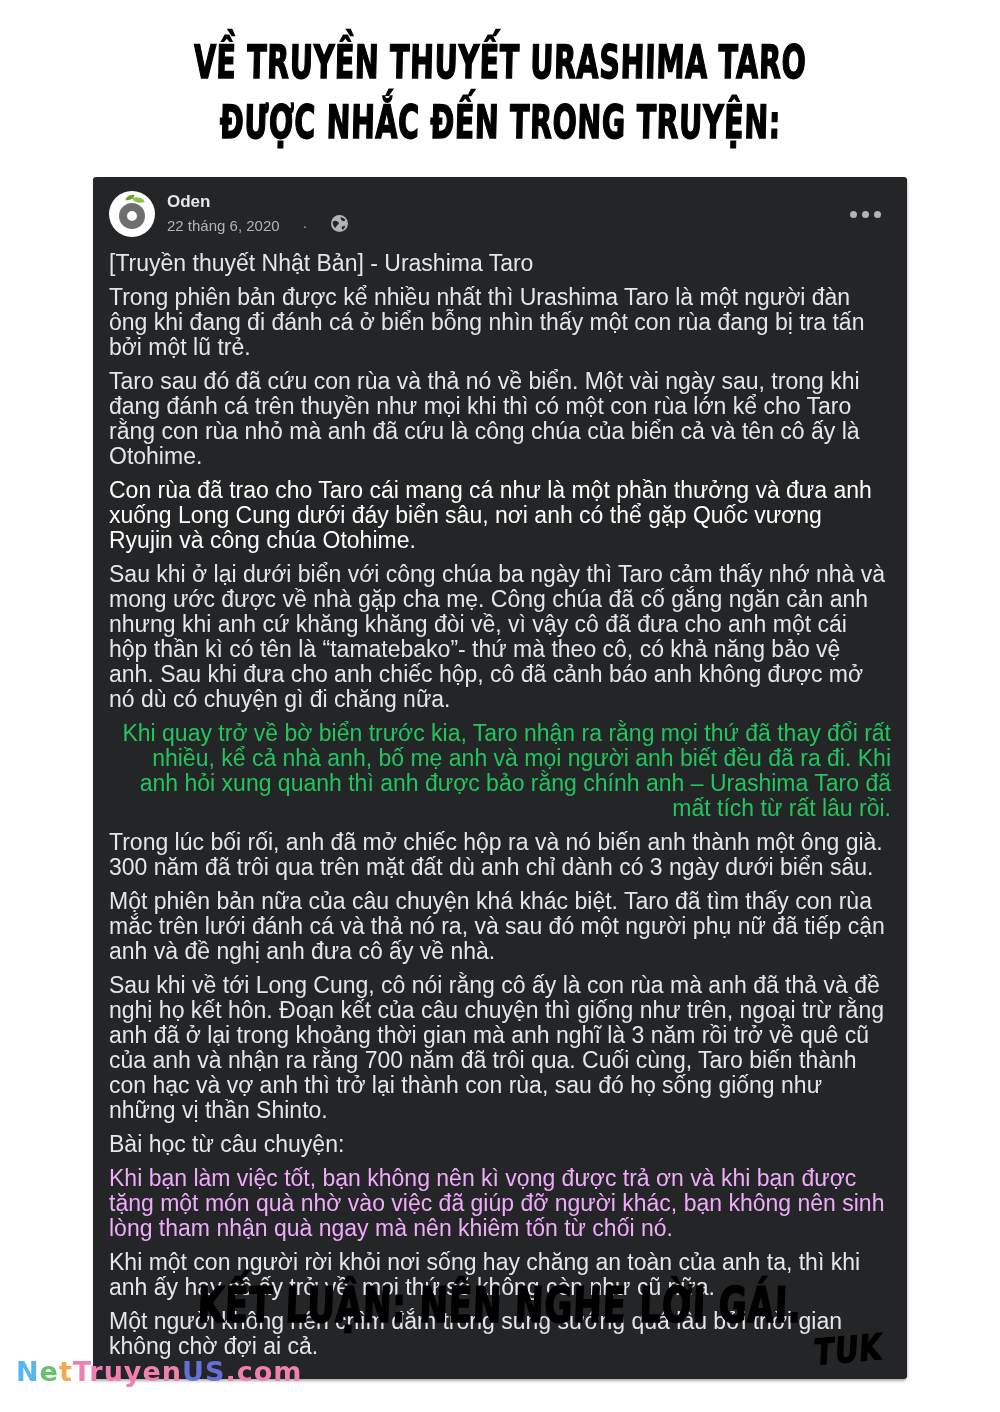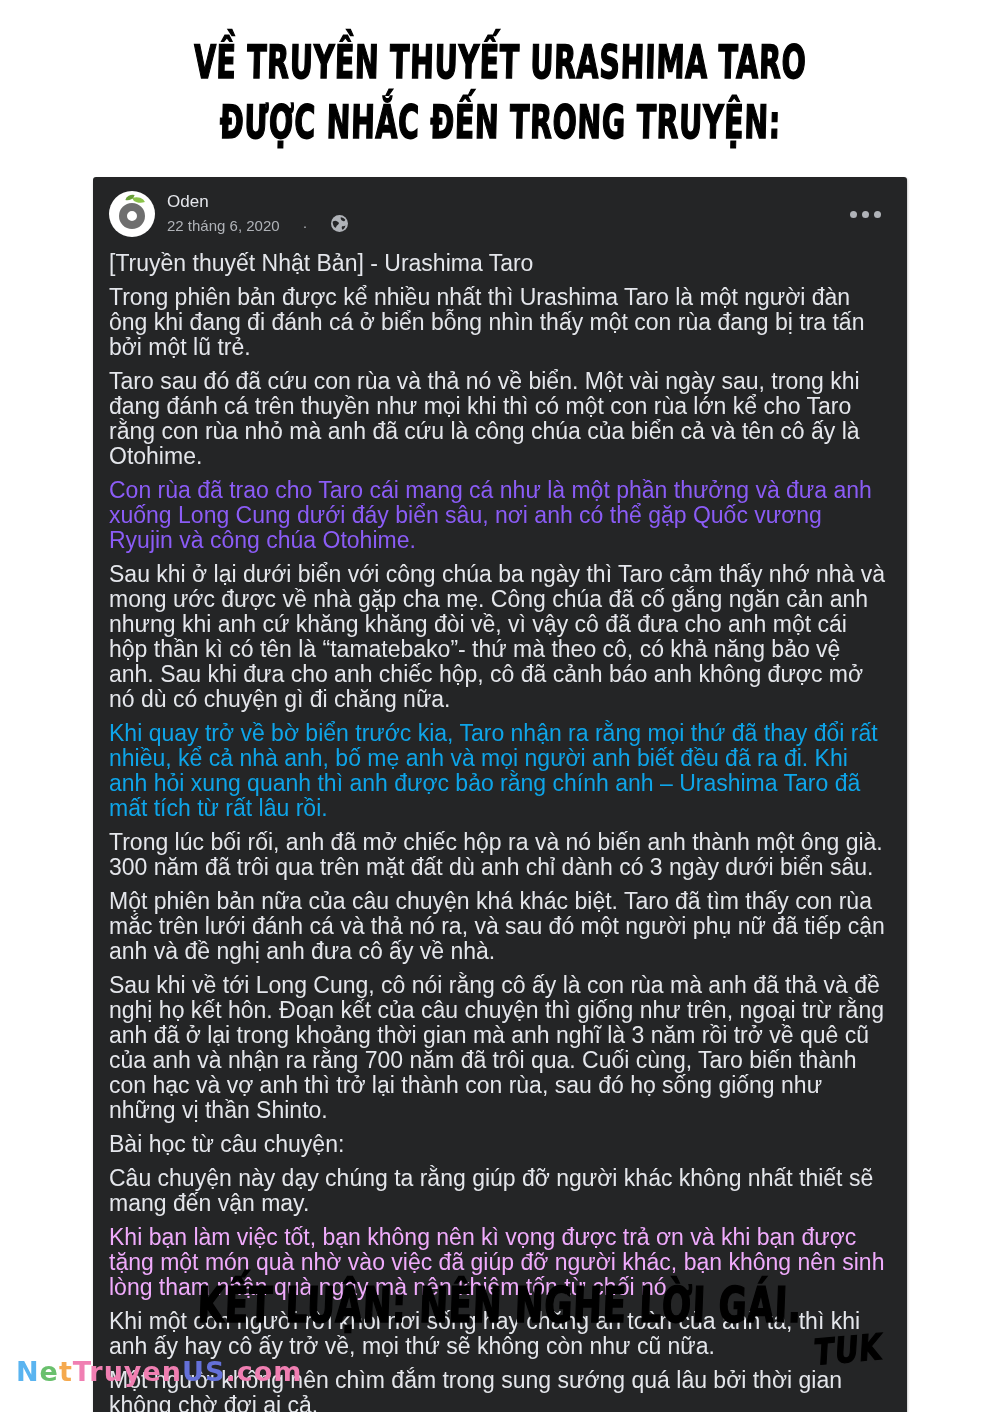--- a/index.html
+++ b/index.html
@@ -26,21 +26,21 @@
   .fb-header{display:flex;align-items:flex-start;margin-bottom:14px;}
   .avatar{width:46px;height:46px;border-radius:50%;background:#ffffff;position:relative;
           flex:0 0 46px;cursor:pointer;}
   .avatar .ring{position:absolute;left:10px;top:12px;width:26px;height:26px;
                 box-sizing:border-box;border:8px solid #6e6e6e;border-radius:50%;}
   .avatar .leaf1{position:absolute;width:11px;height:8px;background:#8bc34a;
                  border-radius:0 100% 0 100%;top:5px;left:24px;transform:rotate(-18deg);}
   .avatar .leaf2{position:absolute;width:8px;height:7px;background:#689f38;
                  border-radius:100% 0 100% 0;top:3px;left:17px;transform:rotate(12deg);}
   .hdr-meta{margin-left:12px;flex:1;}
-  .author{color:#e4e6eb;font-weight:normal;font-size:17px;line-height:22px;cursor:pointer;}
+  .author{color:#e4e6eb;font-weight:bold;font-size:17px;line-height:22px;cursor:pointer;}
   .date-row{color:#b0b3b8;font-size:15px;line-height:20px;margin-top:2px;
             display:flex;align-items:center;gap:23px;}
   .globe{display:inline-block;vertical-align:middle;}
   .dots{display:flex;gap:5px;padding:10px 2px;cursor:pointer;align-self:flex-start;
         margin-top:10px;margin-right:8px;}
   .dots i{width:7px;height:7px;border-radius:50%;background:#b0b3b8;display:block;}
 
   .post-body p{margin:0 0 9px 0;color:#e4e6eb;font-size:23px;line-height:25px;}
   .post-body p:last-child{margin-bottom:0;}
 
@@ -83,28 +83,27 @@
     <div class="dots">
       <i></i>
       <i></i>
       <i></i>
     </div>
   </div>
   <div class="post-body">
       <p style="color: rgb(228, 230, 235);">[Truyền thuyết Nhật Bản] - Urashima Taro</p>
       <p style="color: rgb(228, 230, 235);">Trong phiên bản được kể nhiều nhất thì Urashima Taro là một người đàn ông khi đang đi đánh cá ở biển bỗng nhìn thấy một con rùa đang bị tra tấn bởi một lũ trẻ.</p>
       <p style="color: rgb(228, 230, 235);">Taro sau đó đã cứu con rùa và thả nó về biển. Một vài ngày sau, trong khi đang đánh cá trên thuyền như mọi khi thì có một con rùa lớn kể cho Taro rằng con rùa nhỏ mà anh đã cứu là công chúa của biển cả và tên cô ấy là Otohime.</p>
-      <p style="color: #8b5cf6;">Con rùa đã trao cho Taro cái mang cá như là một phần thưởng và đưa anh xuống Long Cung dưới đáy biển sâu, nơi anh có thể gặp Quốc vương Ryujin và công chúa Otohime.</p>
+      <p style="color: #ffffff;">Con rùa đã trao cho Taro cái mang cá như là một phần thưởng và đưa anh xuống Long Cung dưới đáy biển sâu, nơi anh có thể gặp Quốc vương Ryujin và công chúa Otohime.</p>
       <p style="color: rgb(228, 230, 235);">Sau khi ở lại dưới biển với công chúa ba ngày thì Taro cảm thấy nhớ nhà và mong ước được về nhà gặp cha mẹ. Công chúa đã cố gắng ngăn cản anh nhưng khi anh cứ khăng khăng đòi về, vì vậy cô đã đưa cho anh một cái hộp thần kì có tên là “tamatebako”- thứ mà theo cô, có khả năng bảo vệ anh. Sau khi đưa cho anh chiếc hộp, cô đã cảnh báo anh không được mở nó dù có chuyện gì đi chăng nữa.</p>
-      <p style="color: #0ea5e9;">Khi quay trở về bờ biển trước kia, Taro nhận ra rằng mọi thứ đã thay đổi rất nhiều, kể cả nhà anh, bố mẹ anh và mọi người anh biết đều đã ra đi. Khi anh hỏi xung quanh thì anh được bảo rằng chính anh – Urashima Taro đã mất tích từ rất lâu rồi.</p>
+      <p style="color: #22c55e; text-align: right;">Khi quay trở về bờ biển trước kia, Taro nhận ra rằng mọi thứ đã thay đổi rất nhiều, kể cả nhà anh, bố mẹ anh và mọi người anh biết đều đã ra đi. Khi anh hỏi xung quanh thì anh được bảo rằng chính anh – Urashima Taro đã mất tích từ rất lâu rồi.</p>
       <p style="color: rgb(228, 230, 235);">Trong lúc bối rối, anh đã mở chiếc hộp ra và nó biến anh thành một ông già. 300 năm đã trôi qua trên mặt đất dù anh chỉ dành có 3 ngày dưới biển sâu.</p>
       <p style="color: rgb(228, 230, 235);">Một phiên bản nữa của câu chuyện khá khác biệt. Taro đã tìm thấy con rùa mắc trên lưới đánh cá và thả nó ra, và sau đó một người phụ nữ đã tiếp cận anh và đề nghị anh đưa cô ấy về nhà.</p>
       <p style="color: rgb(228, 230, 235);">Sau khi về tới Long Cung, cô nói rằng cô ấy là con rùa mà anh đã thả và đề nghị họ kết hôn. Đoạn kết của câu chuyện thì giống như trên, ngoại trừ rằng anh đã ở lại trong khoảng thời gian mà anh nghĩ là 3 năm rồi trở về quê cũ của anh và nhận ra rằng 700 năm đã trôi qua. Cuối cùng, Taro biến thành con hạc và vợ anh thì trở lại thành con rùa, sau đó họ sống giống như những vị thần Shinto.</p>
       <p style="color: rgb(228, 230, 235);">Bài học từ câu chuyện:</p>
-      <p style="color: rgb(228, 230, 235);">Câu chuyện này dạy chúng ta rằng giúp đỡ người khác không nhất thiết sẽ mang đến vận may.</p>
       <p style="color: #f0abfc;">Khi bạn làm việc tốt, bạn không nên kì vọng được trả ơn và khi bạn được tặng một món quà nhờ vào việc đã giúp đỡ người khác, bạn không nên sinh lòng tham nhận quà ngay mà nên khiêm tốn từ chối nó.</p>
       <p style="color: rgb(228, 230, 235);">Khi một con người rời khỏi nơi sống hay chăng an toàn của anh ta, thì khi anh ấy hay cô ấy trở về, mọi thứ sẽ không còn như cũ nữa.</p>
       <p style="color: rgb(228, 230, 235);">Một người không nên chìm đắm trong sung sướng quá lâu bởi thời gian không chờ đợi ai cả.</p>
     </div>
 </div>
 
 <div class="conclusion comic">
   <span class="squish">KẾT LUẬN: NÊN NGHE LỜI GÁI.</span>
 </div>
 <div class="signature comic">TUK</div>

